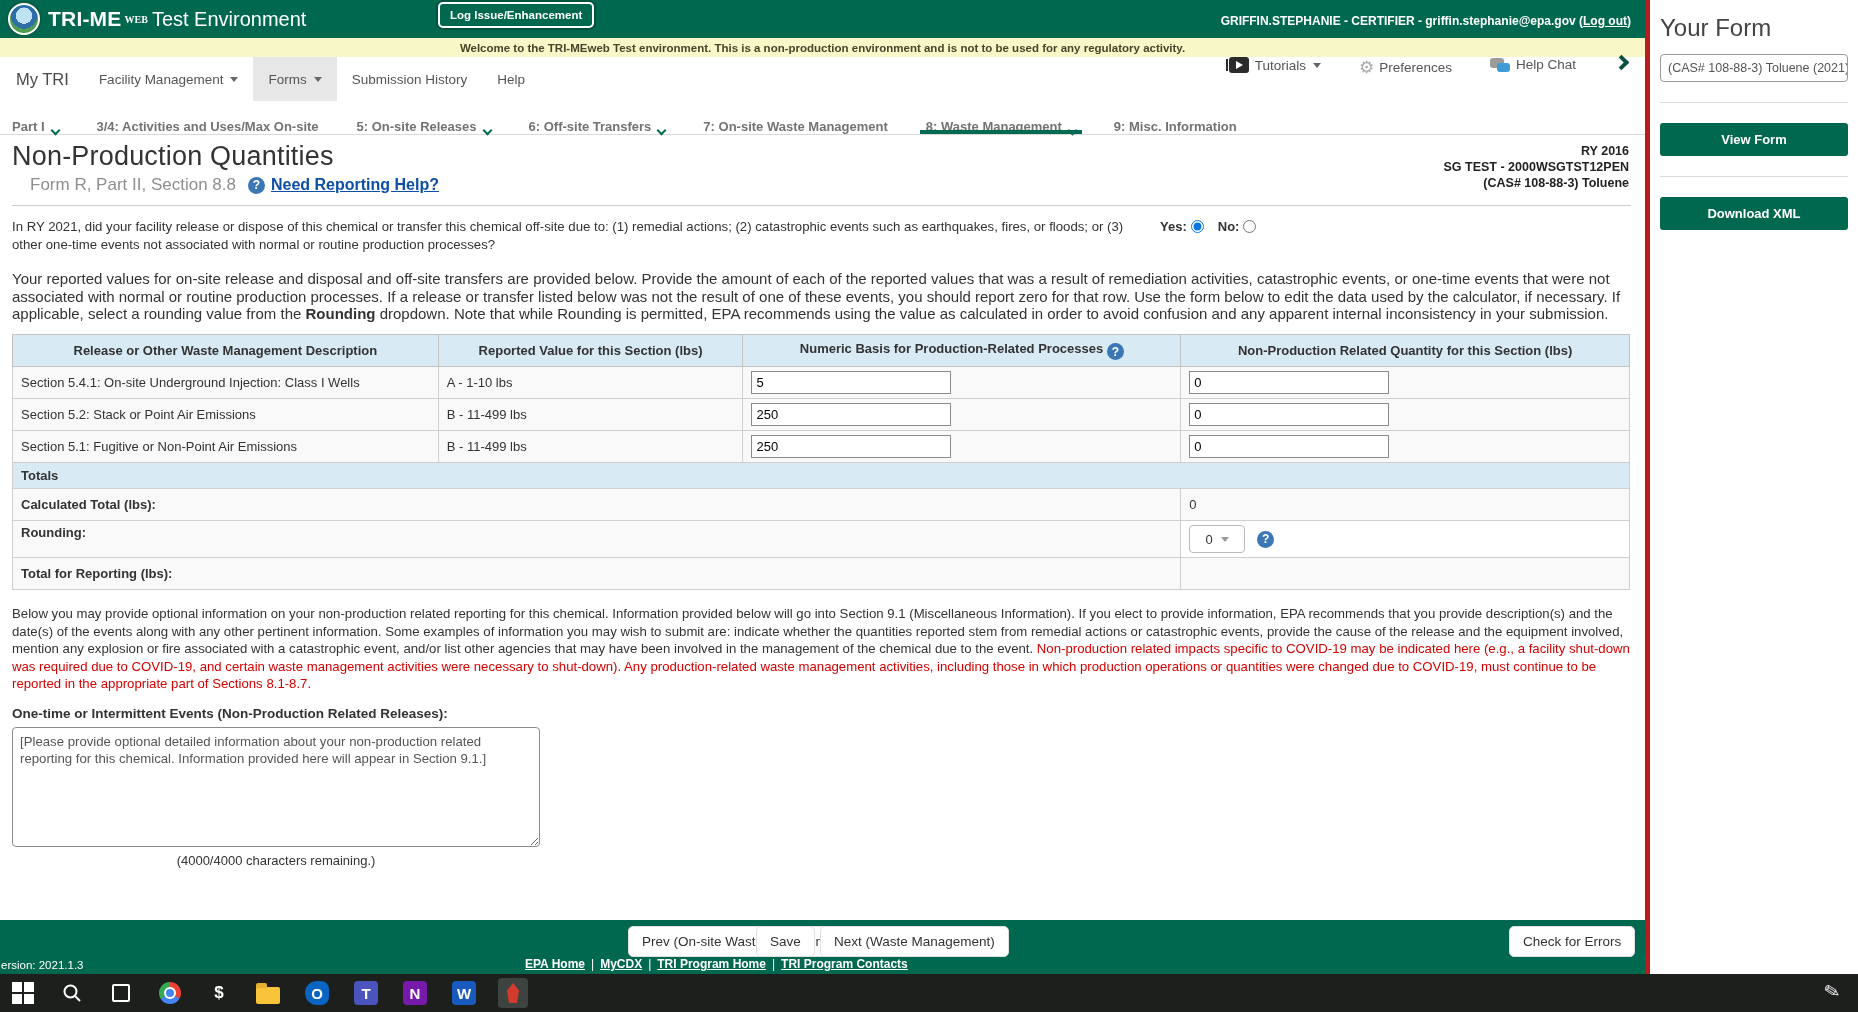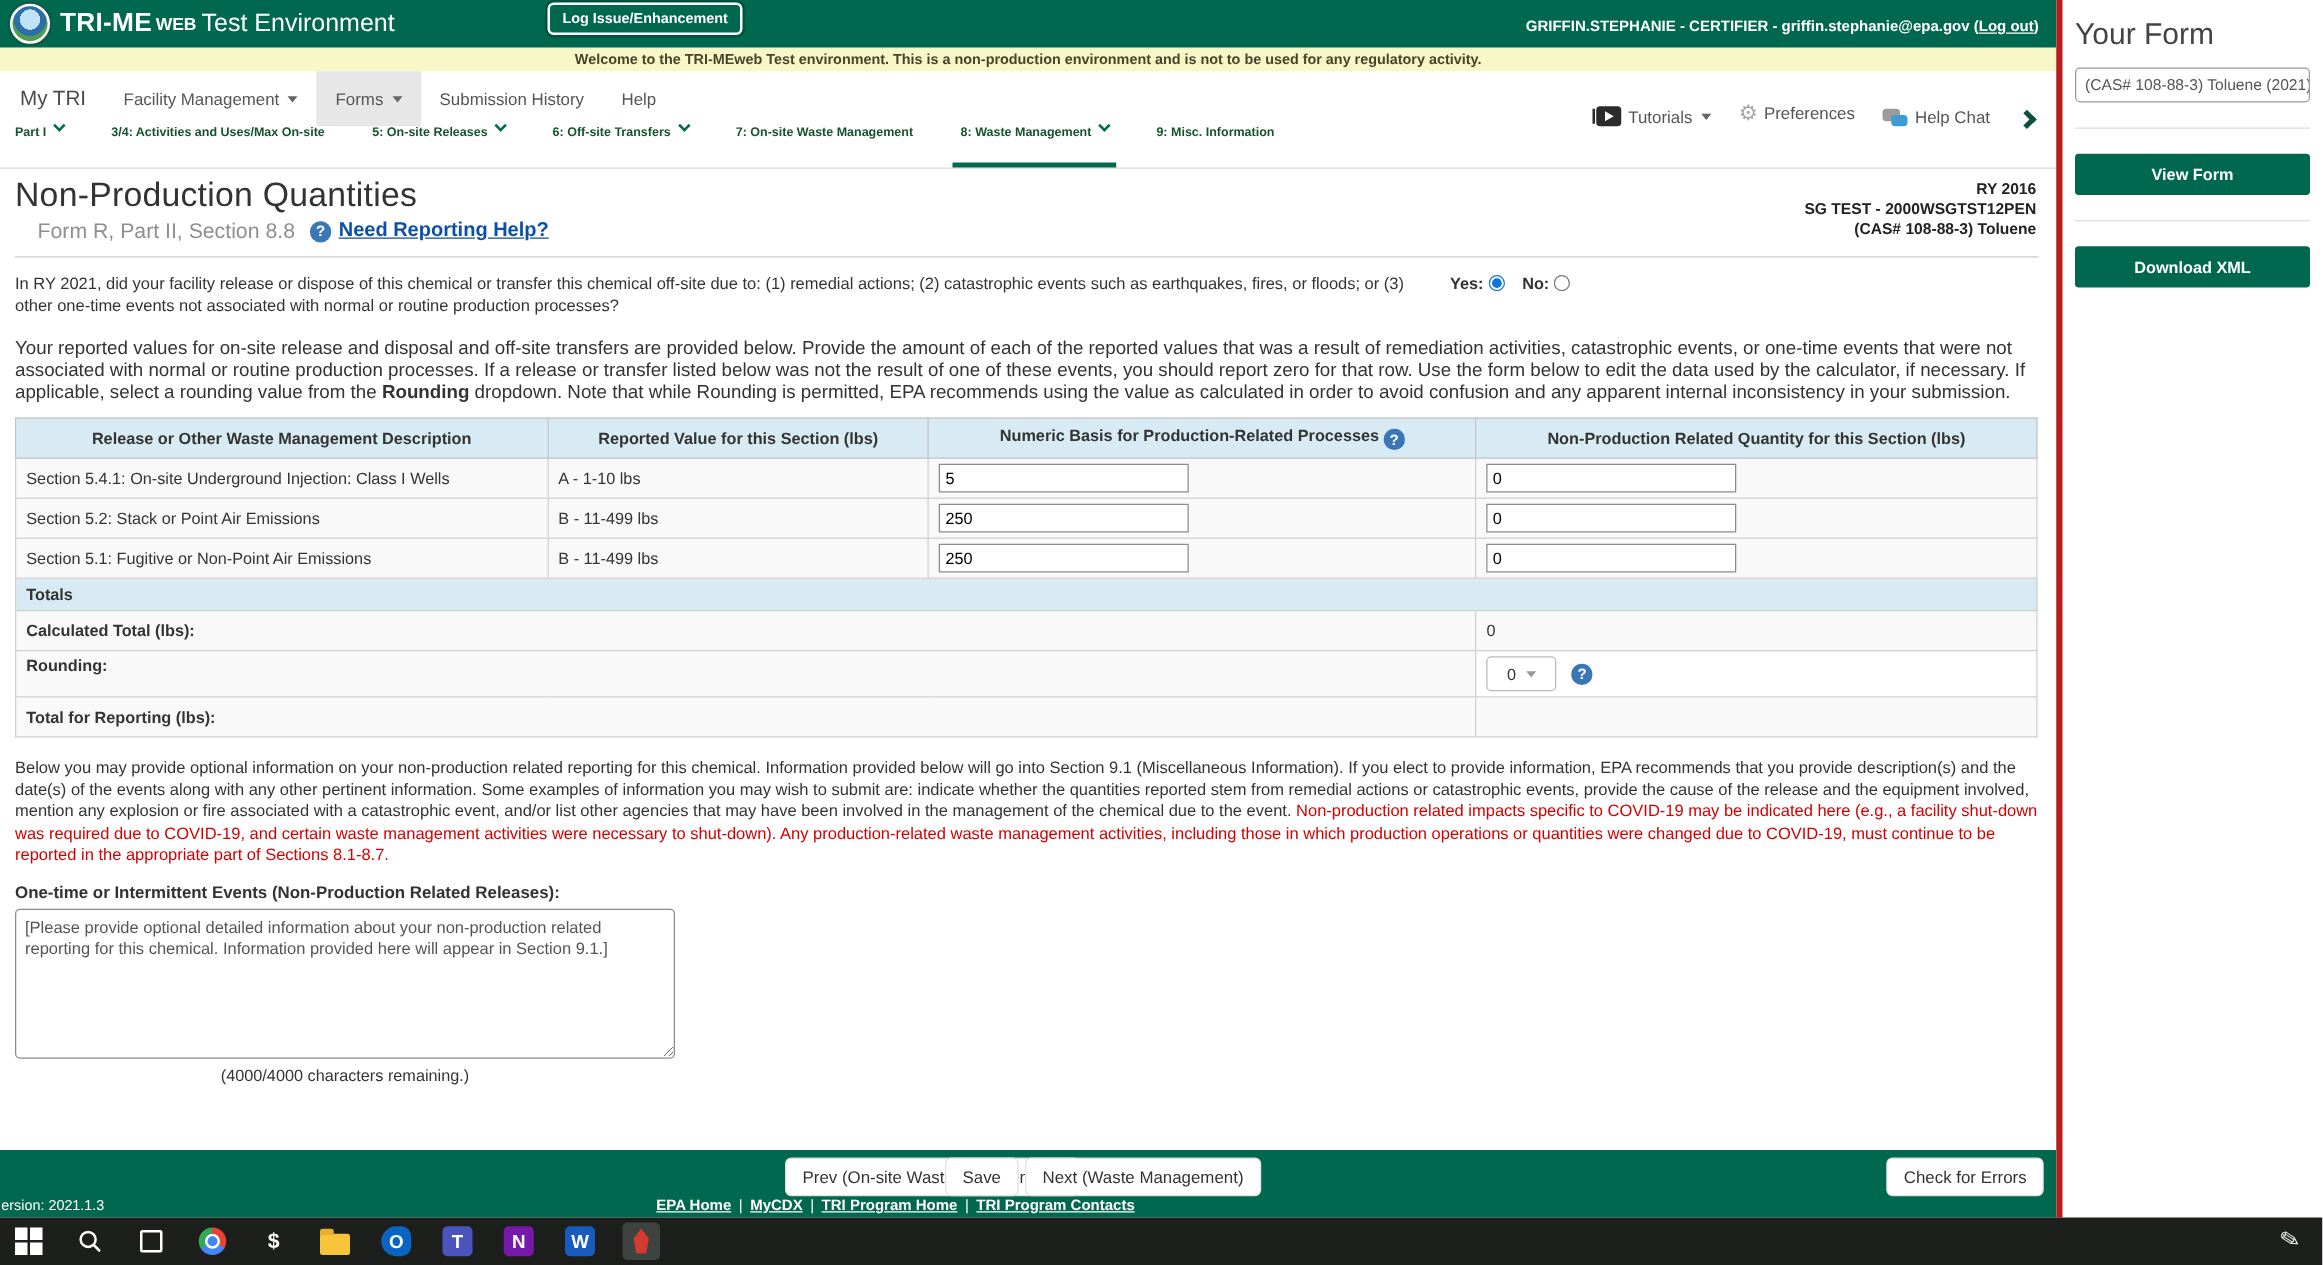--- a/index.html
+++ b/index.html
@@ -7,56 +7,56 @@
     font-family:"Liberation Sans", sans-serif; color:#333; }
   .page { position:relative; width:1858px; height:1012px; }
   .main { position:absolute; left:0; top:0; width:1645px; }
 
   
   .app-header { height:38px; background:#00684E; display:flex; align-items:center; position:relative; color:#fff; }
   .epa-logo { width:32px; height:32px; border-radius:50%; margin:0 8px 0 8px;
     background:radial-gradient(circle at 50% 38%, #bfe3f5 0 36%, #2d6ea8 37% 58%, #4f9e4f 59% 100%);
     border:2px solid #fff; box-shadow:0 0 0 2px #0a5c46; }
   .brand { font-size:21px; font-weight:bold; letter-spacing:.2px; }
-  .brand-sub { font-size:14px; font-weight:bold; margin:0 4px 0 3px; }
+  .brand-sub { font-size:10px; font-weight:bold; margin:0 4px 0 3px;font-family:Liberation Serif, serif; }
   .brand-env { font-size:20px; font-weight:normal; }
   .log-issue-btn { position:absolute; left:438px; top:2px; background:transparent; color:#fff;
     border:2px solid #fff; border-radius:5px; font-weight:bold; font-size:11.5px; padding:5px 10px;
     box-shadow:0 0 0 2px #00523c; cursor:pointer; font-family:inherit; }
   .user-info { position:absolute; right:14px; top:14px; font-size:12px; font-weight:bold; }
   .user-info a { color:#fff; text-decoration:underline; }
 
   
   .env-banner { height:19px; background:#F7F7C8; font-size:11.5px; font-weight:bold; color:#45452a;
     display:flex; align-items:center; justify-content:center; }
 
   
   .nav-bar { height:44px; background:#fff; display:flex; align-items:stretch; position:relative; }
   .nav-item { display:flex; align-items:center; padding:0 15px; font-size:13.5px; color:#555; cursor:pointer; }
   .nav-item.first { font-size:16.5px; padding-left:16px; color:#4a4a4a; }
   .nav-item.active { background:#e7e7e7; }
   .dd-caret { width:0; height:0; border-left:4px solid transparent; border-right:4px solid transparent;
     border-top:5px solid #666; margin-left:7px; display:inline-block; }
-  .nav-right { position:absolute; right:18px; top:0; height:44px; display:flex; align-items:flex-end; gap:10px; }
+  .nav-right { position:absolute; right:18px; top:0; height:44px; display:flex; align-items:flex-start; gap:26px; }
   .nav-right .nav-item { padding:0 6px; }
   .video-icon { width:20px; height:16px; background:#2b2b2b; border-radius:3px; position:relative; margin-right:6px; }
   .video-icon::before { content:""; position:absolute; left:7px; top:4px; width:0; height:0;
     border-left:7px solid #fff; border-top:4px solid transparent; border-bottom:4px solid transparent; }
   .video-icon::after { content:""; position:absolute; left:-3px; top:2px; width:2px; height:12px; background:#2b2b2b; }
   .gear-icon { color:#a9a9a9; font-size:17px; margin-right:5px; }
   .gear-icon::after { content:"\2699"; }
   .chat-icon { width:20px; height:14px; position:relative; margin-right:6px; }
   .chat-icon::before { content:""; position:absolute; left:0; top:0; width:14px; height:10px; border-radius:3px; background:#9b9b9b; }
   .chat-icon::after { content:""; position:absolute; left:7px; top:5px; width:13px; height:9px; border-radius:3px; background:#3d9bd6; }
   .collapse-chevron { width:11px; height:11px; border-right:4px solid #0d4f3f; border-bottom:4px solid #0d4f3f;
     transform:rotate(-45deg); margin-left:8px; cursor:pointer; }
 
   
   .tab-bar { height:34px; display:flex; align-items:stretch; border-bottom:1px solid #d9d9d9; padding-left:12px; }
-  .tab { display:flex; align-items:flex-start; margin-right:38px; font-size:10px; font-weight:bold; color:#14532d;
+  .tab { display:flex; align-items:flex-end; margin-right:38px; font-size:13px; font-weight:bold; color:#737373;
     cursor:pointer; position:relative; white-space:nowrap; }
   .tab .caret { display:inline-block; width:7px; height:7px; border-right:2px solid #006B52; border-bottom:2px solid #006B52;
     transform:rotate(45deg); margin-left:7px; margin-top:-4px; }
   .tab.active::after { content:""; position:absolute; left:-6px; right:-6px; bottom:0; height:4px; background:#006B52; }
 
   
   .content { position:relative; padding:6px 14px 0 12px; }
   .title-row { position:relative; }
   .page-title { font-size:27px; color:#333; font-weight:normal; letter-spacing:.2px; }
   .subtitle-row { display:flex; align-items:center; margin:3px 0 10px 18px; }

